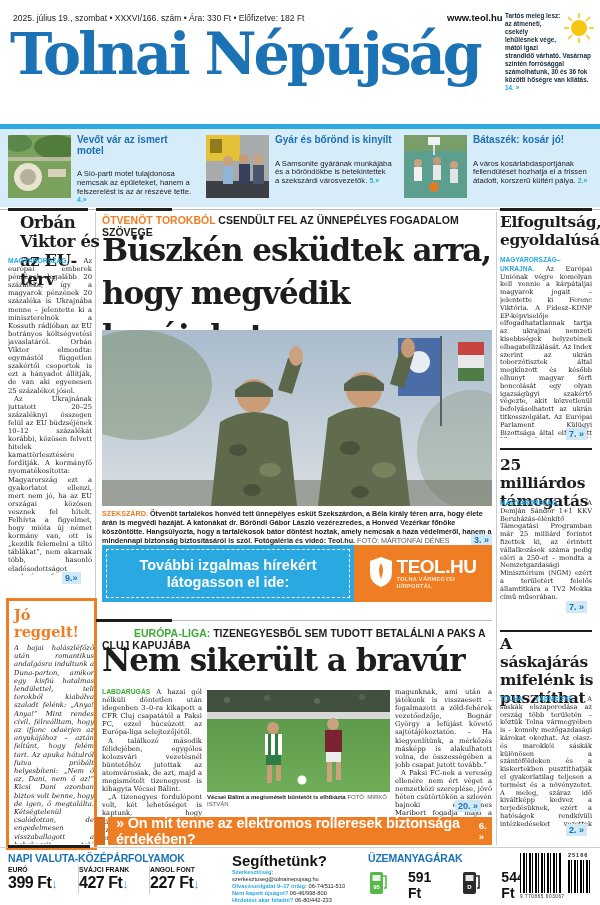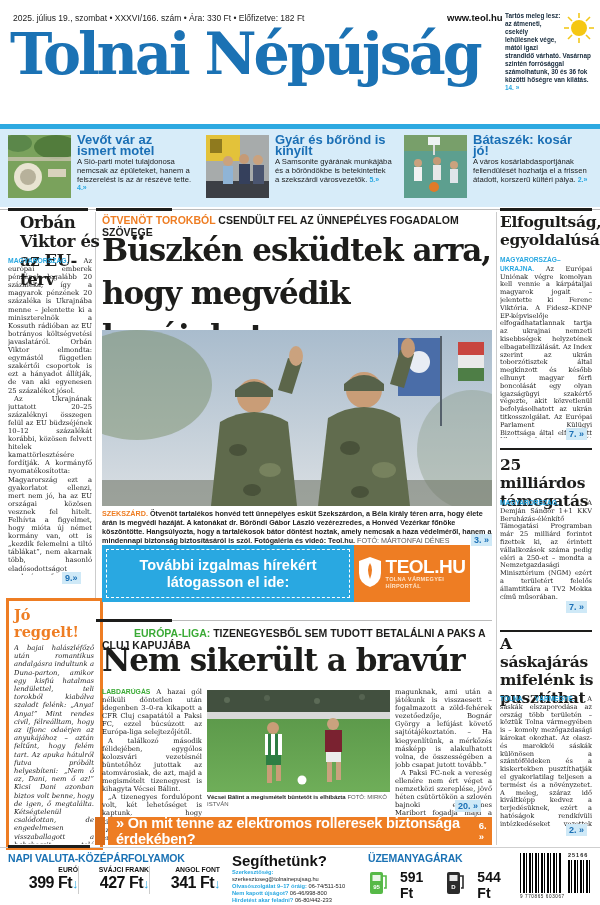--- a/index.html
+++ b/index.html
@@ -21,21 +21,21 @@
   .w-text{margin-top:4px;font-size:6.4px;font-weight:bold;line-height:8px;color:#15293b;text-align:left;}
   .sun{float:right;width:32px;height:32px;margin:0 0 1px 2px;}
   .w-ref{color:#29a8e1;font-weight:bold;}
 
   
   .cyanbar{left:0;top:124px;width:600px;height:5px;background:#2da9e1;}
   .teaserstrip{left:0;top:129px;width:600px;height:78px;background:#d7ecf9;}
   .teaser{position:absolute;top:6px;width:190px;height:66px;display:flex;}
   .tphoto{width:63px;height:63px;flex:none;overflow:hidden;}
   .ttext{padding:0 4px 0 6px;}
-  .ttitle{font-size:13px;font-weight:bold;color:#1a6fb5;line-height:10.5px;margin-bottom:2px;}
+  .ttitle{font-size:10px;font-weight:bold;color:#1a6fb5;line-height:10.5px;margin-bottom:14px;}
   .tbody{font-size:7.7px;line-height:8.8px;color:#1d1d1d;}
   .tref{color:#29a8e1;font-weight:bold;font-size:7px;}
 
   
   .hrule{height:1px;background:#bbb;}
   .hrule-black{height:3px;background:#1d1d1b;}
   .vrule{width:1px;background:#ccc;}
 
   
   .serifhead{font-family:"DejaVu Serif",serif;font-weight:bold;color:#1d1d1b;}
@@ -45,42 +45,42 @@
   .leadin{font-family:"Liberation Sans",sans-serif;font-weight:bold;color:#29a8e1;}
   .leadin.green{color:#3aaa35;}
   .pref{background:#cfe9f7;color:#1a6fb5;font-weight:bold;font-size:9px;padding:0 3px;line-height:12px;
         font-family:"Liberation Sans",sans-serif;}
 
   
   .lc-title{left:8px;top:213px;width:86px;font-size:16.5px;line-height:19px;letter-spacing:-.4px;margin-left:12px;}
   .lc-body{left:8px;top:257px;width:84px;height:318px;}
   .lc-ref{left:62px;top:572px;}
 
-  .gm-box{left:6px;top:598px;width:80px;height:240px;border:3px solid #ee7d23;padding:4px 6px 2px 5px;background:#fff;}
+  .gm-box{left:6px;top:598px;width:80px;height:240px;border:3px solid #ee7d23;padding:4px 0 2px 5px;background:#fff;}
   .gm-title{font-family:"DejaVu Serif",serif;font-weight:bold;font-size:14.5px;color:#ee7d23;margin:1px 0 4px 0;}
   .gm-body{font-family:"DejaVu Serif",serif;font-style:italic;font-size:6.8px;line-height:8.2px;text-align:justify;
            height:200px;overflow:hidden;color:#1a1a1a;}
 
   
   .kicker{font-size:10.5px;font-weight:bold;color:#1d1d1b;}
   .kicker .hl{color:#ee7d23;}
   .kicker .hl.green{color:#3aaa35;margin-left:32px;}
   .mc-kicker{left:102px;top:214px;width:392px;}
   .mc-head{left:102px;top:229px;width:394px;font-size:31px;line-height:43px;letter-spacing:-1px;}
   .mc-photo{left:102px;top:330px;width:390px;height:176px;overflow:hidden;}
   .mc-caption{left:102px;top:509px;width:390px;font-size:7.2px;line-height:9px;font-weight:bold;color:#222;}
   .cap-loc{color:#ee7d23;}
   .cap-credit{font-weight:normal;color:#555;}
   .mc-capref{right:0;bottom:-1px;position:absolute;}
 
   .promo{left:102px;top:545px;width:390px;height:57px;display:flex;}
   .promo-blue{width:252px;background:#29a8e1;position:relative;display:flex;align-items:center;justify-content:center;}
   .promo-blue .dash{position:absolute;inset:4px;border:1px dashed #fff;}
   .promo-text{width:200px;text-align:center;color:#fff;font-weight:bold;font-size:14.5px;line-height:17px;}
-  .promo-orange{width:116px;background:#ee7d23;color:#fff;display:flex;align-items:center;justify-content:center;gap:5px;}
+  .promo-orange{width:138px;background:#ee7d23;color:#fff;display:flex;align-items:center;justify-content:center;gap:5px;}
   .brandname{font-size:19px;font-weight:bold;letter-spacing:-.5px;line-height:19px;}
   .brandsub{font-size:5.6px;font-weight:bold;color:#ffe3c8;letter-spacing:.3px;line-height:7px;}
 
   
   .rc-title{left:500px;width:94px;font-size:15.5px;line-height:18px;letter-spacing:-.3px;}
   .rc-body{left:500px;width:92px;font-size:6.6px;line-height:7.8px;}
   .rc-div{left:500px;width:92px;height:2px;background:#1d1d1b;}
 
   
   .sp-kicker{left:102px;top:627px;width:392px;}
@@ -96,31 +96,31 @@
   .poll{left:108px;top:817px;width:384px;height:28px;background:#ee7d23;color:#fff;display:flex;align-items:center;}
   .poll-text{font-size:14.5px;font-weight:bold;padding-left:8px;letter-spacing:-.2px;}
   .poll-ref{font-size:9.5px;font-weight:bold;margin-left:5px;}
 
   
   .f-line{left:0;top:847px;width:600px;height:1px;background:#cfcfcf;}
   .f-black{left:8px;top:845px;width:82px;height:3px;background:#1d1d1b;}
   .fx-title{font-size:10.5px;font-weight:bold;color:#1b72b4;letter-spacing:-.2px;}
   .fx{left:8px;top:852px;width:212px;}
   .fx-row{display:flex;margin-top:2px;}
-  .fx-cell{width:70px;text-align:right;}
+  .fx-cell{width:70px;text-align:left;}
   .fx-cell + .fx-cell{border-left:1px solid #ccc;}
   .fx-name{font-size:6.8px;font-weight:bold;color:#111;}
   .fx-val{font-size:16px;font-weight:bold;color:#111;letter-spacing:-.5px;line-height:20px;}
   .fx-arrow{color:#29a8e1;font-size:13px;font-weight:bold;}
   .help{left:232px;top:852px;width:128px;}
   .help-title{font-size:15px;font-weight:bold;color:#111;}
   .help-line{font-size:5.7px;line-height:7.1px;color:#222;}
   .help-label{color:#29a8e1;font-weight:bold;}
   .fuel{left:368px;top:852px;width:140px;}
-  .fuel-row{display:flex;align-items:center;gap:12px;margin-top:5px;}
+  .fuel-row{display:flex;align-items:center;gap:20px;margin-top:5px;}
   .fuel-price{font-size:14px;font-weight:bold;color:#111;margin-right:10px;}
   .barcode{left:520px;top:851px;width:74px;height:50px;background:#fff;}
   .bc-big{position:absolute;left:0;top:2px;width:42px;height:40px;
           background:repeating-linear-gradient(90deg,#000 0 1px,#fff 1px 3px,#000 3px 5px,#fff 5px 6px);}
   .bc-small{position:absolute;left:48px;top:9px;width:24px;height:33px;
           background:repeating-linear-gradient(90deg,#000 0 2px,#fff 2px 3px,#000 3px 4px,#fff 4px 6px);}
   .bc-top{position:absolute;left:48px;top:1px;font-size:5.5px;font-weight:bold;letter-spacing:1px;}
   .bc-num{position:absolute;left:0;top:43px;font-size:4.6px;letter-spacing:.6px;}
 </style>
 </head>
@@ -408,21 +408,21 @@
       <div class="fx-cell">
         <div class="fx-name">EURÓ</div>
         <div class="fx-val"><span>399 Ft</span><span class="fx-arrow">↓</span></div>
       </div>
       <div class="fx-cell">
         <div class="fx-name">SVÁJCI FRANK</div>
         <div class="fx-val"><span>427 Ft</span><span class="fx-arrow">↓</span></div>
       </div>
       <div class="fx-cell">
         <div class="fx-name">ANGOL FONT</div>
-        <div class="fx-val"><span>341 Ft</span><span class="fx-arrow">↓</span></div>
+        <div class="fx-val"><span>227 Ft</span><span class="fx-arrow">↓</span></div>
       </div>
     </div>
   </div>
 
   <div class="abs help">
     <div class="help-title">Segíthetünk?</div>
     <div class="help-line"><span class="help-label">Szerkesztőség:</span> <span>szerkesztoseg@tolnainepujsag.hu</span></div>
     <div class="help-line"><span class="help-label">Olvasószolgálat 9–17 óráig:</span> <span>06-74/511-510</span></div>
     <div class="help-line"><span class="help-label">Nem kapott újságot?</span> <span>06-46/998-800</span></div>
     <div class="help-line"><span class="help-label">Hirdetést akar feladni?</span> <span>06-80/442-233</span></div>

